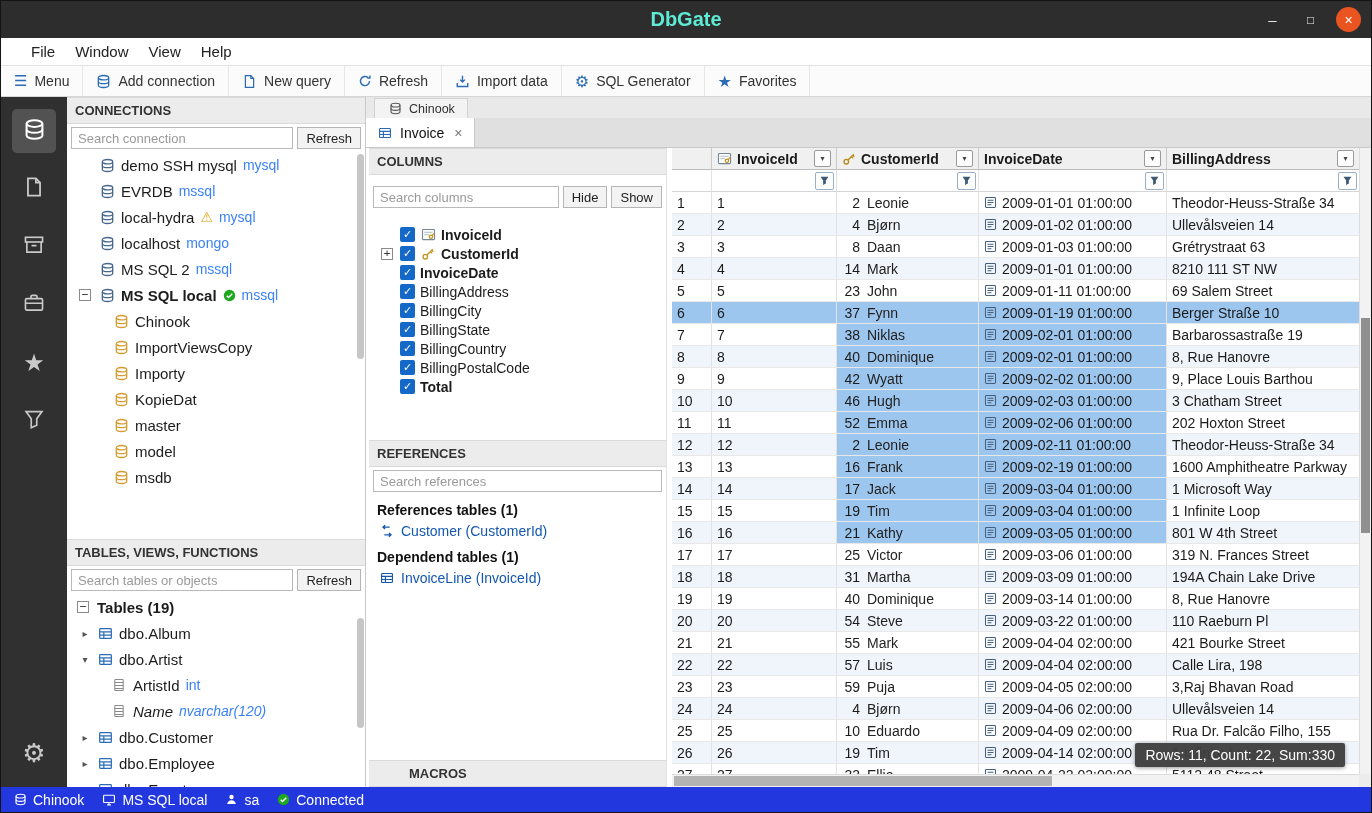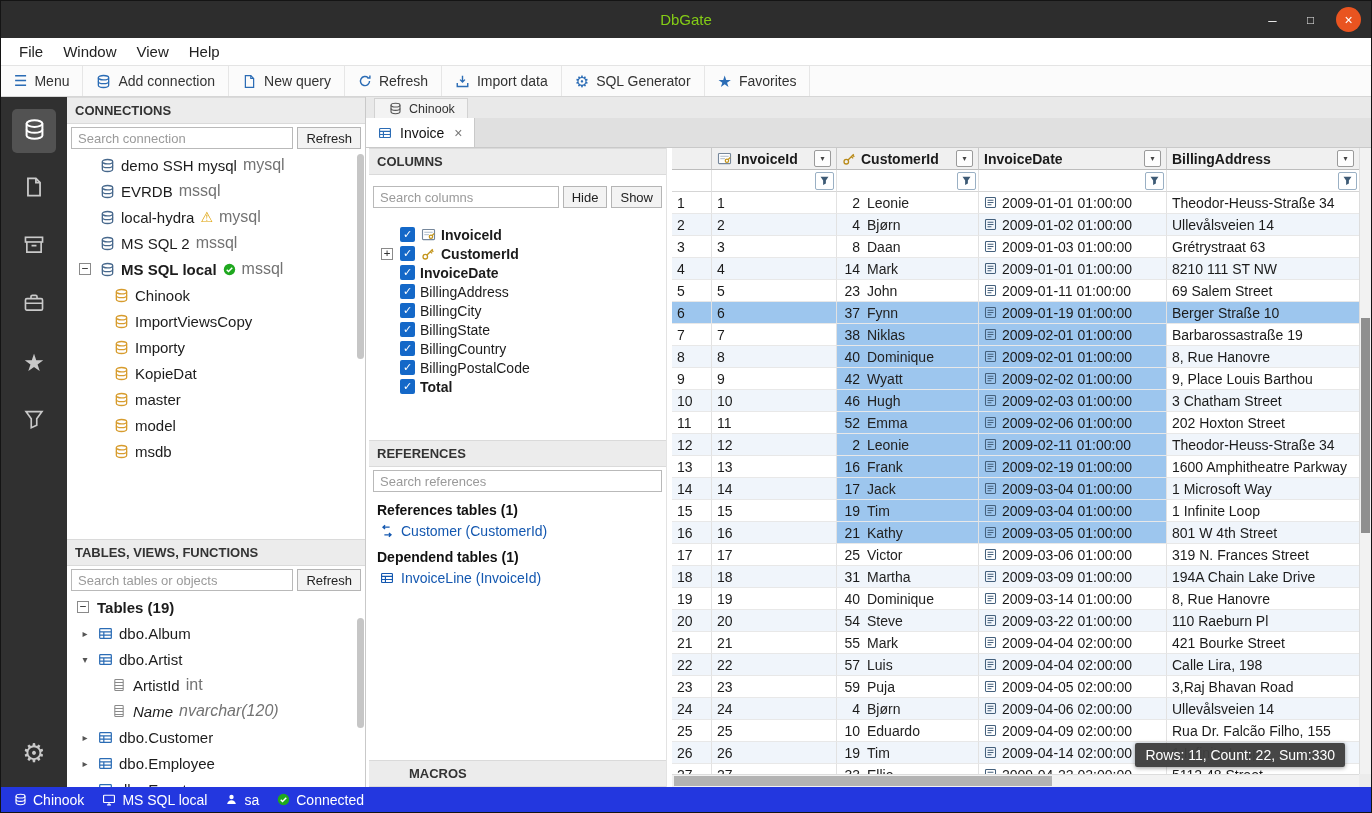--- a/index.html
+++ b/index.html
@@ -2,28 +2,28 @@
 <html><head>
 <meta charset="utf-8">
 <style>
 *{box-sizing:border-box;margin:0;padding:0;}
 html,body{width:1372px;height:813px;overflow:hidden;}
 body{font-family:"Liberation Sans","DejaVu Sans",sans-serif;background:#111;}
 .app{width:1372px;height:813px;display:flex;flex-direction:column;background:#fff;border:1px solid #141414;}
 
 
 .titlebar{height:37px;background:#2d2d2d;display:flex;align-items:center;position:relative;flex:0 0 auto;}
-.titlebar .title{position:absolute;left:0;right:0;text-align:center;color:#84cc16;font-size:15px;font-weight:400;}
+.titlebar .title{position:absolute;left:0;right:0;text-align:center;color:#5eead4;font-size:20px;font-weight:700;}
 .win-controls{margin-left:auto;display:flex;align-items:center;gap:13px;padding-right:10px;z-index:2;}
 .wc{width:25px;height:25px;display:flex;align-items:center;justify-content:center;color:#e6e6e6;font-size:15px;cursor:default;}
 .wc.max{font-size:12px;}
 .wc.close{background:#e95420;border-radius:50%;color:#fff;font-size:14px;}
 
 
-.menubar{height:28px;background:#fff;display:flex;align-items:center;padding-left:8px;border-bottom:1px solid #e4e4e4;flex:0 0 auto;}
+.menubar{height:28px;background:#fff;display:flex;align-items:center;padding-left:20px;border-bottom:1px solid #e4e4e4;flex:0 0 auto;}
 .menu-item{font-size:15px;color:#222;padding:3px 10px;}
 
 
 .toolbar{height:31px;background:#fbfbfb;border-bottom:1px solid #d6d6d6;display:flex;align-items:stretch;flex:0 0 auto;}
 .tb-btn{display:flex;align-items:center;gap:7px;padding:0 13px;font-size:14px;color:#333;border-right:1px solid #e6e6e6;}
 .tb-ic{display:flex;align-items:center;}
 
 
 .content{flex:1;display:flex;min-height:0;}
 .activitybar{width:66px;background:#303030;display:flex;flex-direction:column;align-items:center;padding:12px 0;gap:14px;flex:0 0 auto;}
@@ -42,21 +42,21 @@
 .searchrow input::placeholder{color:#9a9a9a;}
 .btn{height:22px;border:1px solid #b5b5b5;background:#f3f3f3;font-size:13px;padding:0 8px;font-family:inherit;color:#222;flex:0 0 auto;}
 .tree{flex:1;overflow:hidden;position:relative;}
 .tree-row{display:flex;align-items:center;height:26px;font-size:15px;color:#1c1c1c;gap:6px;white-space:nowrap;padding-left:10px;}
 .slot{width:16px;display:inline-flex;justify-content:center;flex:0 0 16px;}
 .expbox{width:12px;height:12px;border:1px solid #8a8a8a;background:#fff;color:#333;font-size:11px;line-height:10px;display:inline-flex;align-items:center;justify-content:center;font-family:"DejaVu Sans Mono",monospace;}
 .chev{width:12px;color:#555;font-size:10px;display:inline-flex;justify-content:center;flex:0 0 12px;}
 .tico{display:inline-flex;width:16px;justify-content:center;align-items:center;flex:0 0 16px;}
 .tlabel{white-space:nowrap;}
 .tlabel.b{font-weight:700;}
-.suffix{color:#737373;font-size:16px;}
+.suffix{color:#3b82f6;font-size:14px;}
 .warnico{color:#dd9f00;font-size:14px;line-height:1;}
 .okico{display:inline-flex;align-items:center;}
 .vsb{position:absolute;right:1px;top:0;bottom:0;width:7px;z-index:3;}
 .vsb-thumb{position:absolute;left:0;right:0;background:#c6c6c6;border-radius:4px;}
 
 
 .main{flex:1;display:flex;flex-direction:column;min-width:0;background:#e9e9e9;}
 .tabstrip{height:51px;flex:0 0 auto;display:flex;flex-direction:column;justify-content:flex-end;}
 .group-tab{display:inline-flex;align-items:center;gap:6px;margin-left:8px;padding:2px 12px;background:#f3f3f3;border:1px solid #d2d2d2;border-bottom:none;font-size:12.5px;color:#333;align-self:flex-start;height:20px;}
 .tabs-row{display:flex;height:30px;background:#e0e0e0;border-bottom:1px solid #c9c9c9;}
@@ -280,20 +280,32 @@
             </div>
             <div class="tree-row">
               <span class="slot"></span>
               <span class="tico">
                 <svg width="15" height="15" viewBox="0 0 16 16" fill="none" stroke="#47688c" stroke-width="1.4">
                   <ellipse cx="8" cy="3.9" rx="5.5" ry="2.3"></ellipse>
                   <path d="M2.5 3.9v8.2c0 1.3 2.4 2.3 5.5 2.3s5.5-1 5.5-2.3V3.9"></path>
                   <path d="M2.5 8c0 1.3 2.4 2.3 5.5 2.3S13.5 9.3 13.5 8"></path>
                 </svg>
               </span>
+              <span class="tlabel">localhost</span>
+              <span class="suffix">mongo</span>
+            </div>
+            <div class="tree-row">
+              <span class="slot"></span>
+              <span class="tico">
+                <svg width="15" height="15" viewBox="0 0 16 16" fill="none" stroke="#47688c" stroke-width="1.4">
+                  <ellipse cx="8" cy="3.9" rx="5.5" ry="2.3"></ellipse>
+                  <path d="M2.5 3.9v8.2c0 1.3 2.4 2.3 5.5 2.3s5.5-1 5.5-2.3V3.9"></path>
+                  <path d="M2.5 8c0 1.3 2.4 2.3 5.5 2.3S13.5 9.3 13.5 8"></path>
+                </svg>
+              </span>
               <span class="tlabel">MS SQL 2</span>
               <span class="suffix">mssql</span>
             </div>
             <div class="tree-row">
               <span class="slot">
                 <span class="expbox">−</span>
               </span>
               <span class="tico">
                 <svg width="15" height="15" viewBox="0 0 16 16" fill="none" stroke="#47688c" stroke-width="1.4">
                   <ellipse cx="8" cy="3.9" rx="5.5" ry="2.3"></ellipse>

